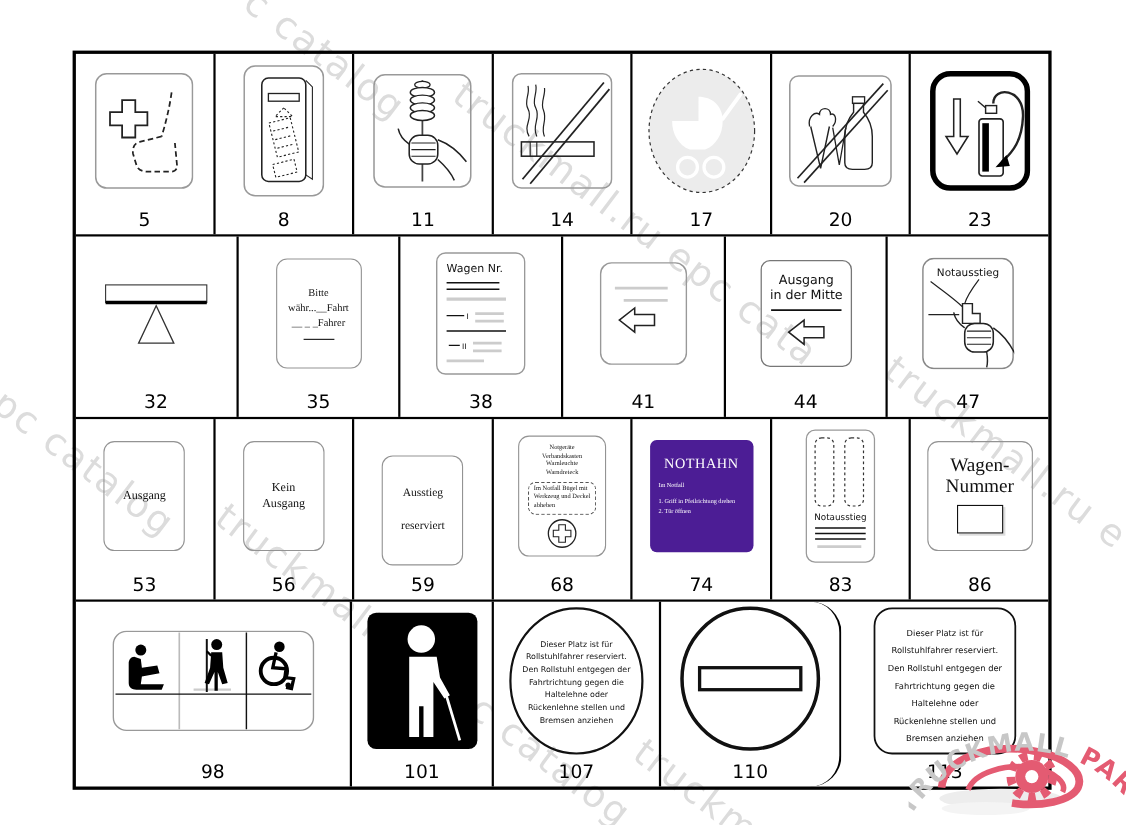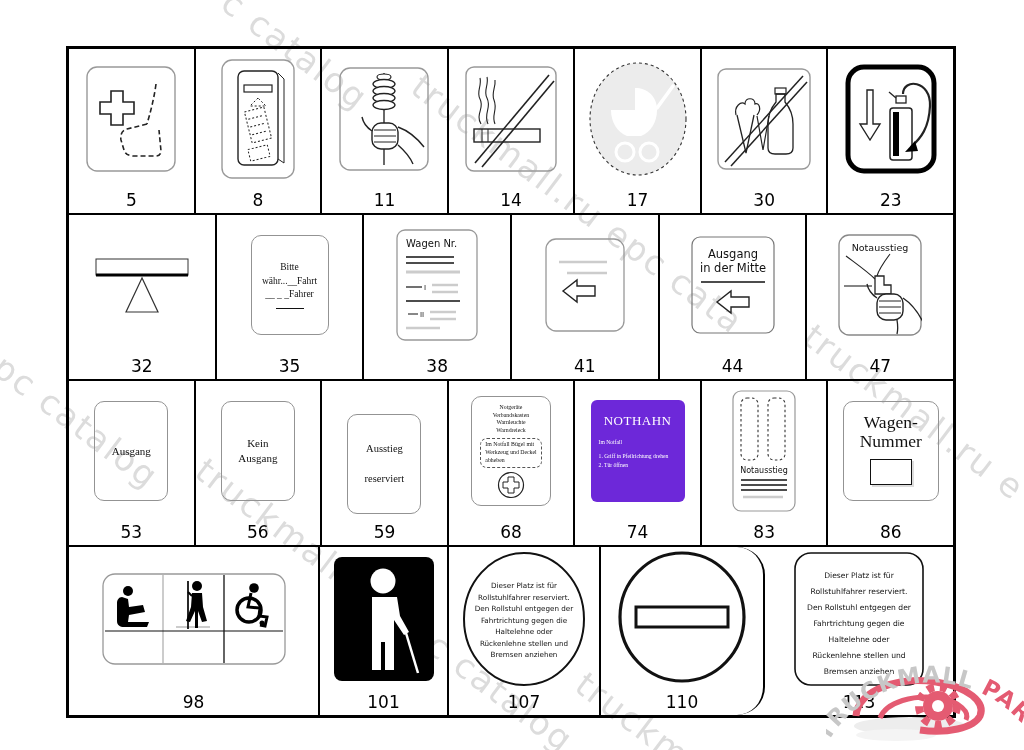--- a/index.html
+++ b/index.html
@@ -39,21 +39,21 @@
   .p-txt{width:74px;height:100px;font-size:11px;line-height:1.35;}
   .p35{width:78px;height:100px;font-size:9.5px;line-height:1.45;}
   .p35 .uline{width:28px;border-top:1.3px solid #111;margin:6px auto 0;}
   .gap14{height:16px;}
   .p68{width:80px;height:110px;font-size:5.8px;line-height:1.3;justify-content:flex-start;padding-top:7px;}
   .p68 .dbox{
     border:1px dashed #555;border-radius:7px;margin:4px 5px 2px;padding:2px 4px;
     text-align:left;line-height:1.35;
   }
   .p74{
-    width:94px;height:102px;background:#6d28d9;border:none;border-radius:6px;color:#fff;
+    width:94px;height:102px;background:#4c1d95;border:none;border-radius:6px;color:#fff;
     justify-content:flex-start;align-items:stretch;text-align:left;
   }
   .p74 .t{font-size:13px;letter-spacing:.5px;text-align:center;margin-top:13px;}
   .p74 .s{font-size:5.6px;margin:9px 0 0 8px;line-height:1.5;}
   .p74 .s2{font-size:5.6px;margin:6px 0 0 8px;line-height:1.5;}
   .p86{width:96px;height:100px;font-size:17.5px;line-height:1.1;justify-content:flex-start;padding-top:11px;}
   .p86 .box{width:40px;height:24px;border:1.4px solid #111;margin:7px auto 0;box-shadow:2px 2px 0 #ddd;}
   svg{display:block;}
   svg text{font-family:"DejaVu Sans","Liberation Sans",sans-serif;fill:#111;}
   
@@ -154,21 +154,21 @@
       <svg width="94" height="102">
         <rect x="1" y="1" width="92" height="100" rx="8" fill="none" stroke="#999" stroke-width="1.4"></rect>
         <path d="M20 47 L29 85 L37 47" fill="none" stroke="#222" stroke-width="1.3"></path>
         <path d="M19 47 C17 38 24 33 28 36 C28 29 38 29 38 36 C42 34 45 41 40 47" fill="none" stroke="#222" stroke-width="1.2"></path>
         <path d="M40 48 L46 82 L52 48" fill="none" stroke="#222" stroke-width="1.2"></path>
         <path d="M59 34 V26 H68 V34 C73 40 76 48 76 56 V80 C76 84 73 86 69 86 H58 C54 86 51 84 51 80 V56 C51 48 54 40 59 34 Z" fill="none" stroke="#222" stroke-width="1.3"></path>
         <rect x="58" y="20" width="11" height="6" fill="none" stroke="#222" stroke-width="1.2"></rect>
         <line x1="8" y1="94" x2="86" y2="8" stroke="#222" stroke-width="1.5"></line>
         <line x1="14" y1="98" x2="90" y2="14" stroke="#222" stroke-width="1.5"></line>
       </svg>
-      <div class="num">30</div>
+      <div class="num">20</div>
     </div>
 
     <div class="cell nb">
       <svg width="92" height="110">
         <rect x="3" y="3" width="86" height="104" rx="16" fill="none" stroke="#000" stroke-width="5"></rect>
         <path d="M22 26 h6 v34 h7 l-10 16 -10 -16 h7 z" fill="#fff" stroke="#222" stroke-width="1.4"></path>
         <rect x="45" y="44" width="22" height="52" rx="3" fill="none" stroke="#222" stroke-width="1.5"></rect>
         <rect x="48" y="48" width="6" height="44" fill="#000"></rect>
         <rect x="51" y="32" width="10" height="7" fill="none" stroke="#222" stroke-width="1.3"></rect>
         <line x1="51" y1="34" x2="44" y2="28" stroke="#222" stroke-width="1.3"></line>

